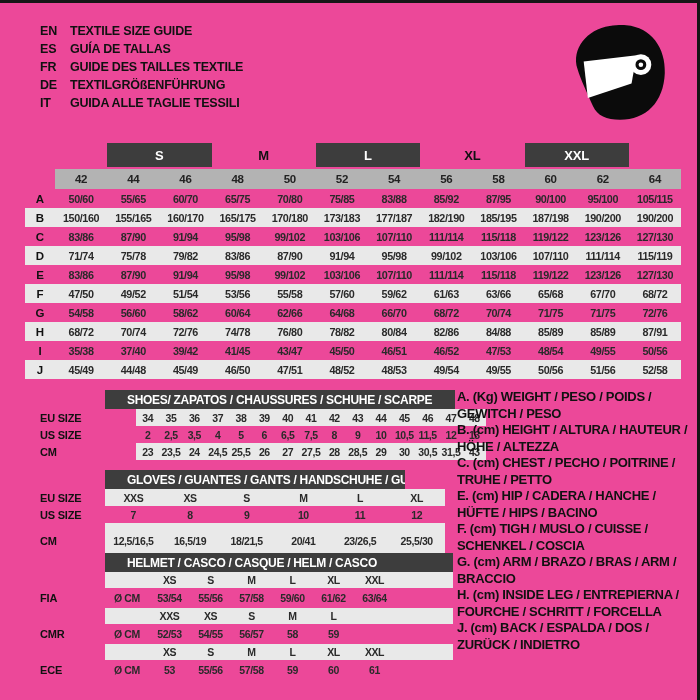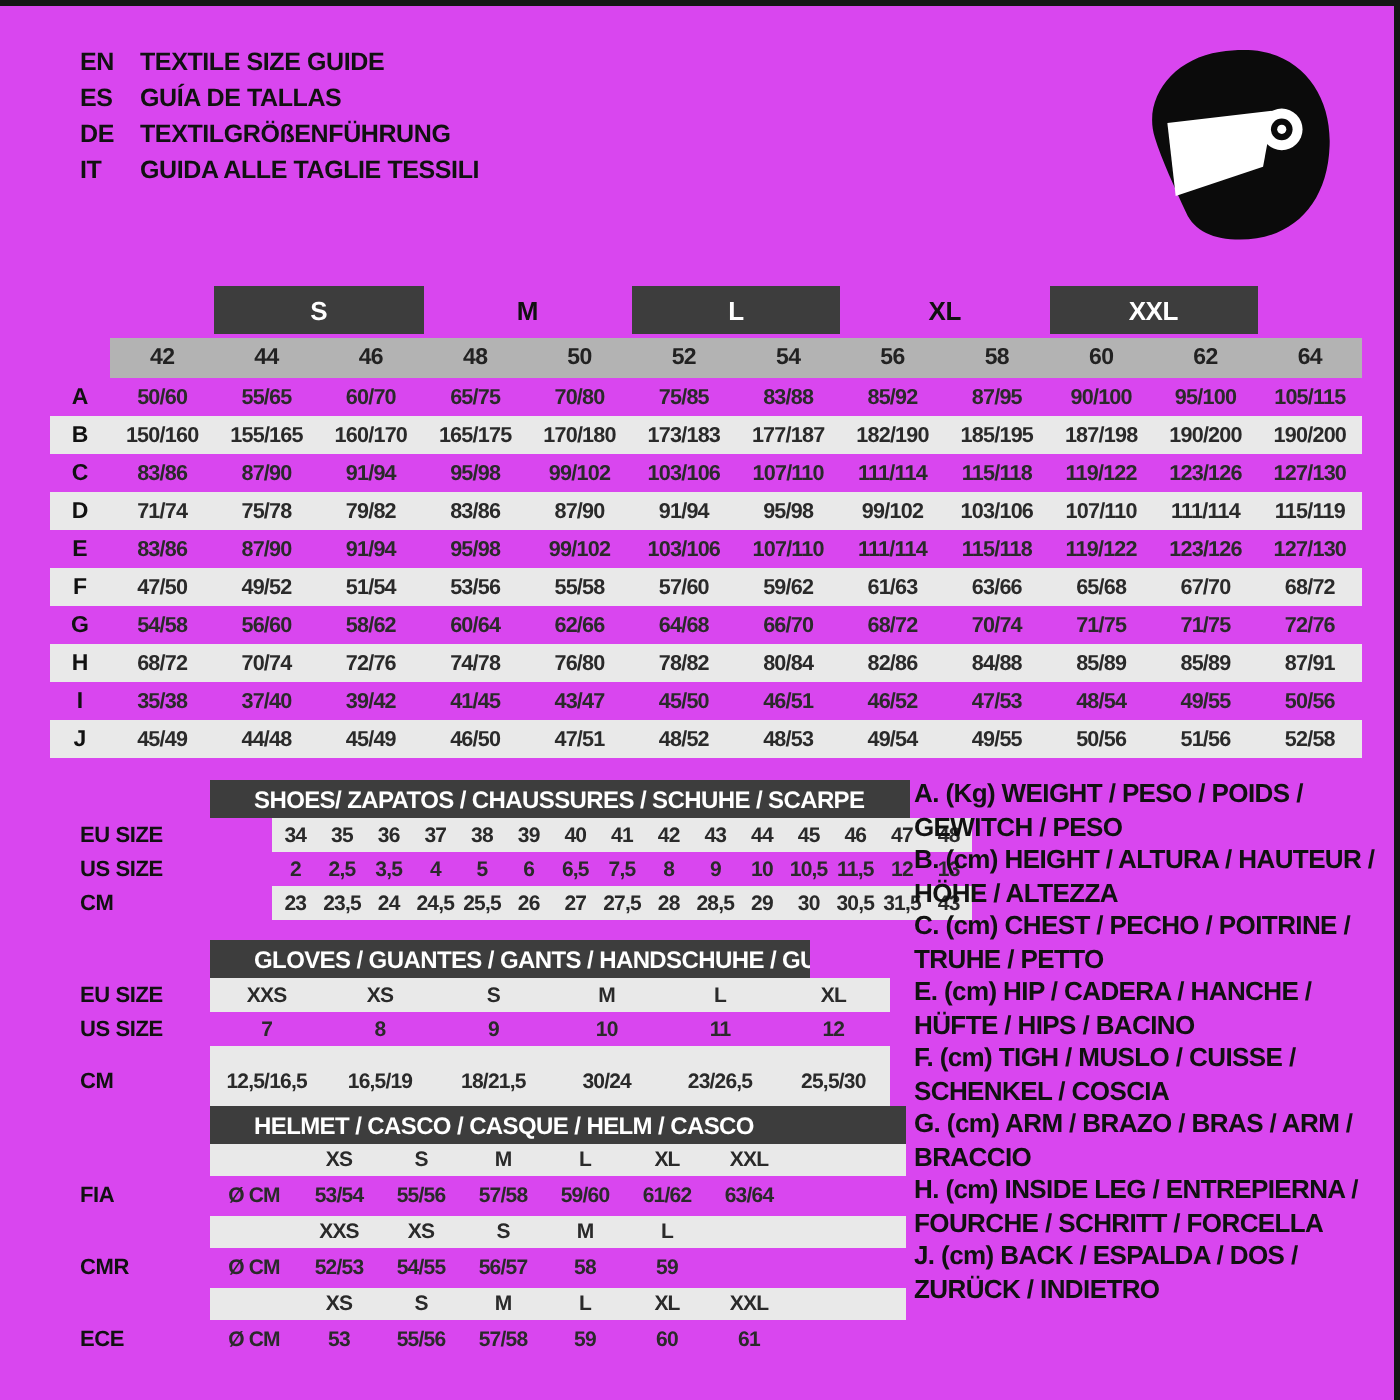--- a/index.html
+++ b/index.html
@@ -1,18 +1,18 @@
 <!DOCTYPE html>
 <html><head>
 <meta charset="utf-8">
 <style>
   * { margin:0; padding:0; box-sizing:border-box; }
   html,body { width:700px; height:700px; background:#fff; }
   body { font-family:"Liberation Sans", sans-serif; color:#1d1d1d; position:relative; overflow:hidden; }
-  .page { position:absolute; inset:0; background:#d946ef;text-decoration:underline; }
+  .page { position:absolute; inset:0; background:#ec4899;text-decoration:underline; }
   .frame-top { position:absolute; top:0; left:0; width:700px; height:3px; background:#161616; }
   .frame-right { position:absolute; top:0; right:0; width:3px; height:700px; background:#161616; }
 
   
   .lang-list { position:absolute; left:40px; top:22px; }
   .lang-row { display:flex; font-weight:bold; font-size:12.5px; line-height:18px; letter-spacing:-0.2px; color:#111; }
   .lang-code { width:30px; }
 
   
   .helmet-icon { position:absolute; left:566px; top:20px; width:104px; height:106px; }
@@ -58,20 +58,24 @@
   <div class="frame-right"></div>
 
   <div class="lang-list" id="langList">
       <div class="lang-row">
         <div class="lang-code">EN</div>
         <div class="lang-title">TEXTILE SIZE GUIDE</div>
       </div>
       <div class="lang-row">
         <div class="lang-code">ES</div>
         <div class="lang-title">GUÍA DE TALLAS</div>
+      </div>
+      <div class="lang-row">
+        <div class="lang-code">FR</div>
+        <div class="lang-title">GUIDE DES TAILLES TEXTILE</div>
       </div>
       <div class="lang-row">
         <div class="lang-code">DE</div>
         <div class="lang-title">TEXTILGRÖßENFÜHRUNG</div>
       </div>
       <div class="lang-row">
         <div class="lang-code">IT</div>
         <div class="lang-title">GUIDA ALLE TAGLIE TESSILI</div>
       </div>
     </div>
@@ -353,21 +357,21 @@
           <div class="bt-cell">11</div>
           <div class="bt-cell">12</div>
         </div>
       </div>
       <div class="bt-row">
         <div class="bt-label">CM</div>
         <div class="bt-values shaded cm-row">
           <div class="bt-cell">12,5/16,5</div>
           <div class="bt-cell">16,5/19</div>
           <div class="bt-cell">18/21,5</div>
-          <div class="bt-cell">30/24</div>
+          <div class="bt-cell">20/41</div>
           <div class="bt-cell">23/26,5</div>
           <div class="bt-cell">25,5/30</div>
         </div>
       </div>
     </div>
   <div class="bt-block helmet-block" id="helmetBlock">
       <div class="bt-row">
         <div class="bt-label"></div>
         <div class="bt-bar" style="width: 348px;">HELMET / CASCO / CASQUE / HELM / CASCO</div>
       </div>

